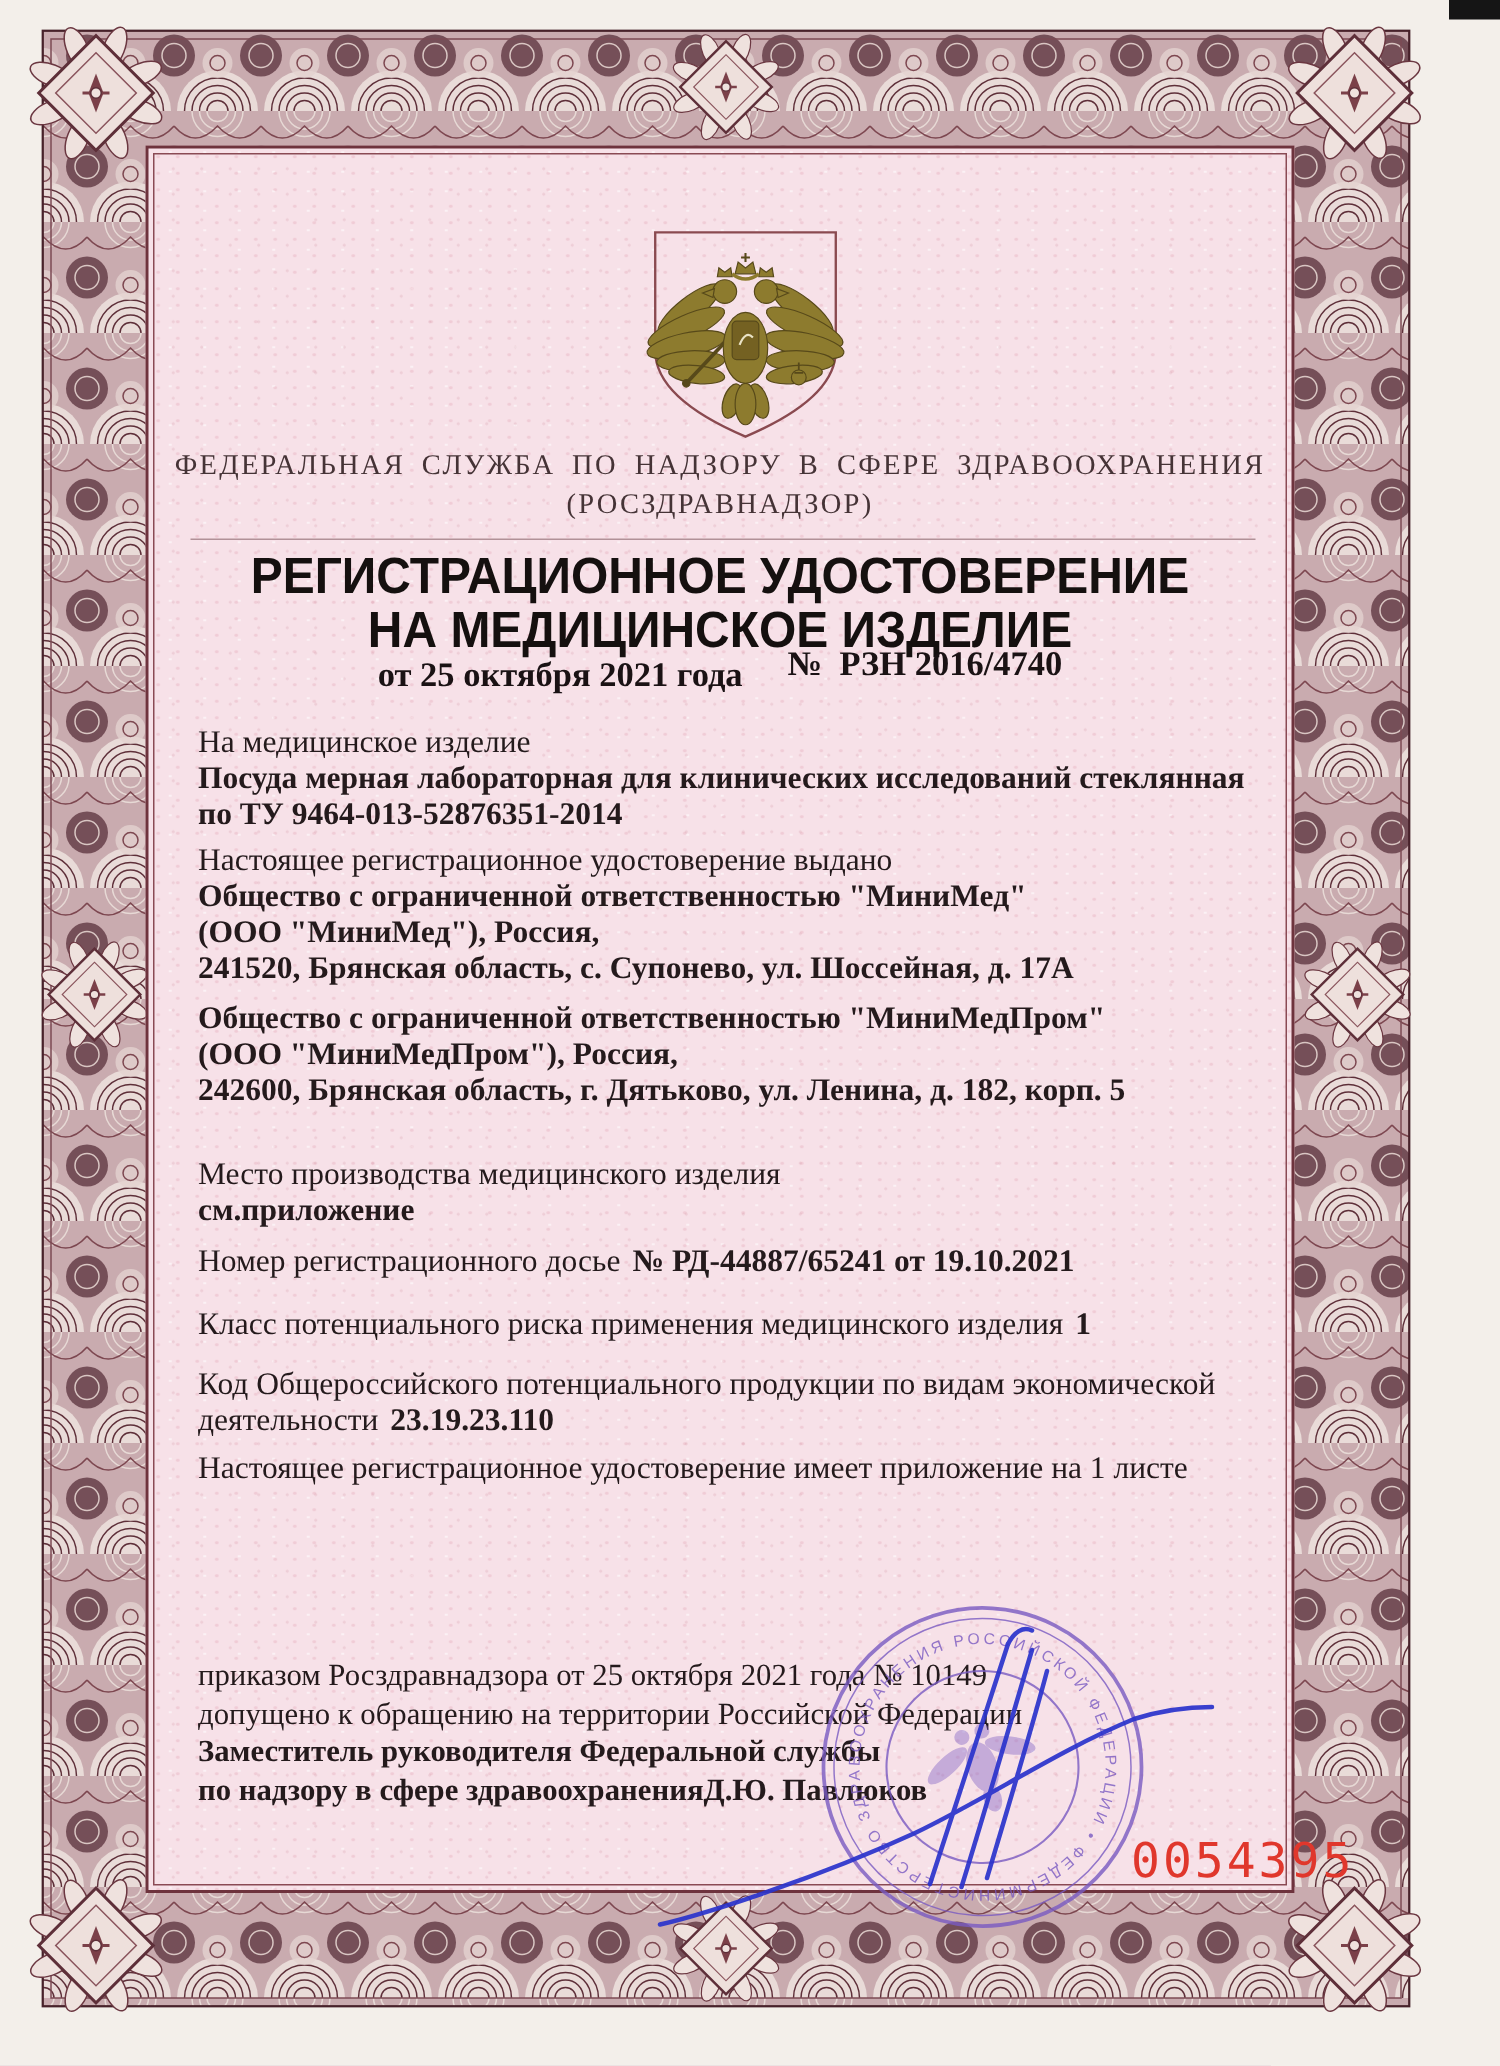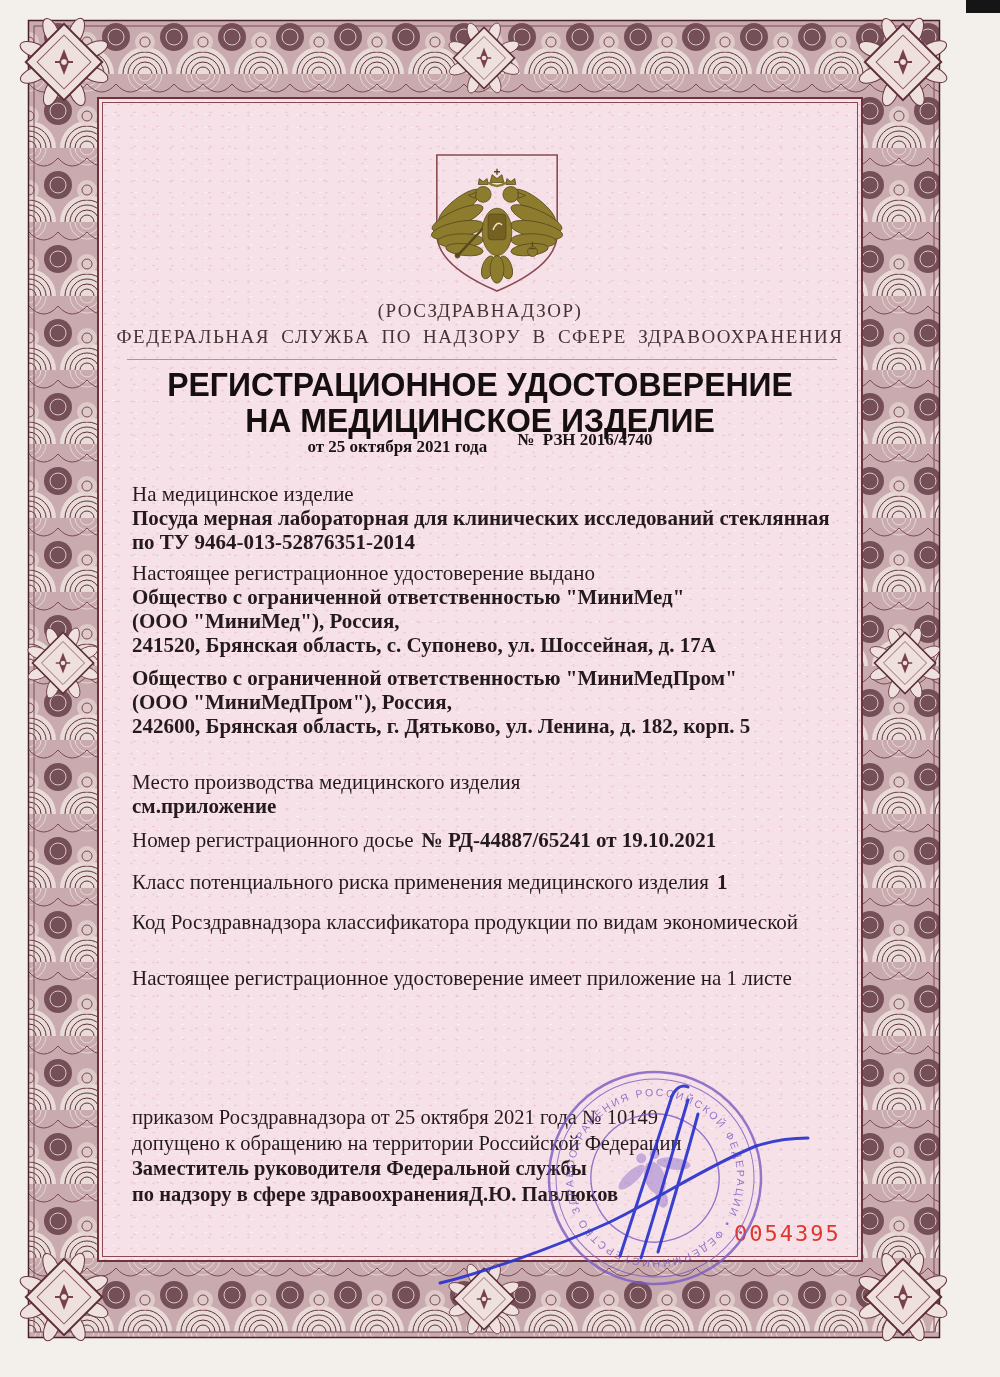--- a/index.html
+++ b/index.html
@@ -27,32 +27,32 @@
   .coa{position:absolute;left:323px;top:50px;width:150px;height:148px;}
 
   .agency{left:0;top:199px;width:100%;text-align:center;color:#453336;
     font-size:19px;line-height:26px;letter-spacing:1.5px;word-spacing:5px;}
   .divider{left:28px;top:260px;width:710px;height:0;border-top:1px solid rgba(120,80,86,.55);}
 
   .title{left:0;top:267px;width:100%;text-align:center;color:#15100f;
     font-family:"Liberation Sans",sans-serif;font-weight:700;font-size:34px;line-height:36px;
     transform:scaleX(.94);transform-origin:50% 0;letter-spacing:0;}
   .issue-line{left:0;top:338px;width:100%;display:flex;justify-content:center;gap:30px;
-    font-weight:700;font-size:17px;color:#1a1214;}
+    font-weight:700;font-size:23px;color:#1a1214;}
   .issue-line .num{transform:translateY(-7px);white-space:pre;}
 
   .para{left:33px;width:722px;font-size:21px;line-height:24px;color:#241a1c;}
   .para .bold,.bold{font-weight:700;}
   .inline-gap{margin-left:8px;}
 
   .footer-block{left:33px;top:1006px;width:722px;font-size:20.5px;line-height:25.5px;color:#241a1c;}
   .sign-row{display:flex;justify-content:flex-start;}
 
-  .serial{left:635px;top:1122px;font-family:"DejaVu Sans Mono",monospace;
-    font-size:22px;letter-spacing:2px;color:#e0372c;}
+  .serial{left:655px;top:1122px;font-family:"DejaVu Sans Mono",monospace;
+    font-size:32px;letter-spacing:2px;color:#e0372c;}
 
   .overlay-svg{position:absolute;left:0;top:0;z-index:4;pointer-events:none;}
 </style>
 </head>
 <body>
 
 <div class="page">
 
   <svg class="frame-svg" width="1000" height="1377" viewBox="0 0 1000 1377">
     <defs>
@@ -144,22 +144,22 @@
           <path d="M-7 6 h14 l-2 -8 -5 4 -5 -4 z"></path>
           <path d="M0 -2 v-6 M-3 -5 h6" stroke="#57491a" stroke-width="1.4" fill="none"></path>
         </g>
         <path d="M-9 -40 Q0 -33 9 -40" fill="none" stroke="#8d7b2e" stroke-width="2.4"></path>
         <rect x="-9" y="-8" width="18" height="26" rx="3" fill="#746122"></rect>
         <path d="M-4 8 Q0 -2 5 3" fill="none" stroke="#e9e2c6" stroke-width="1.5"></path>
       </g>
     </svg>
 
     <div class="agency">
+      <div>ФЕДЕРАЛЬНАЯ СЛУЖБА ПО НАДЗОРУ В СФЕРЕ ЗДРАВООХРАНЕНИЯ</div>
       <div>(РОСЗДРАВНАДЗОР)</div>
-      <div>ФЕДЕРАЛЬНАЯ СЛУЖБА ПО НАДЗОРУ В СФЕРЕ ЗДРАВООХРАНЕНИЯ</div>
     </div>
 
     <div class="divider"></div>
 
     <div class="title">
       <div>РЕГИСТРАЦИОННОЕ УДОСТОВЕРЕНИЕ</div>
       <div>НА МЕДИЦИНСКОЕ ИЗДЕЛИЕ</div>
     </div>
 
     <div class="issue-line">
@@ -197,21 +197,24 @@
       </div>
     </div>
 
     <div class="para" style="top:771px">
       <div>
         <span>Класс потенциального риска применения медицинского изделия</span><span class="bold inline-gap">1</span>
       </div>
     </div>
 
     <div class="para" style="top:811px">
-      <div>Код Росздравнадзора классификатора продукции по видам экономической</div>
+      <div>Код Общероссийского потенциального продукции по видам экономической</div>
+      <div>
+        <span>деятельности</span><span class="bold inline-gap">23.19.23.110</span>
+      </div>
     </div>
 
     <div class="para" style="top:867px">
       <div>Настоящее регистрационное удостоверение имеет приложение на 1 листе</div>
     </div>
 
     <div class="footer-block">
       <div>приказом Росздравнадзора от 25 октября 2021 года № 10149</div>
       <div>допущено к обращению на территории Российской Федерации</div>
       <div class="bold">Заместитель руководителя Федеральной службы</div>

